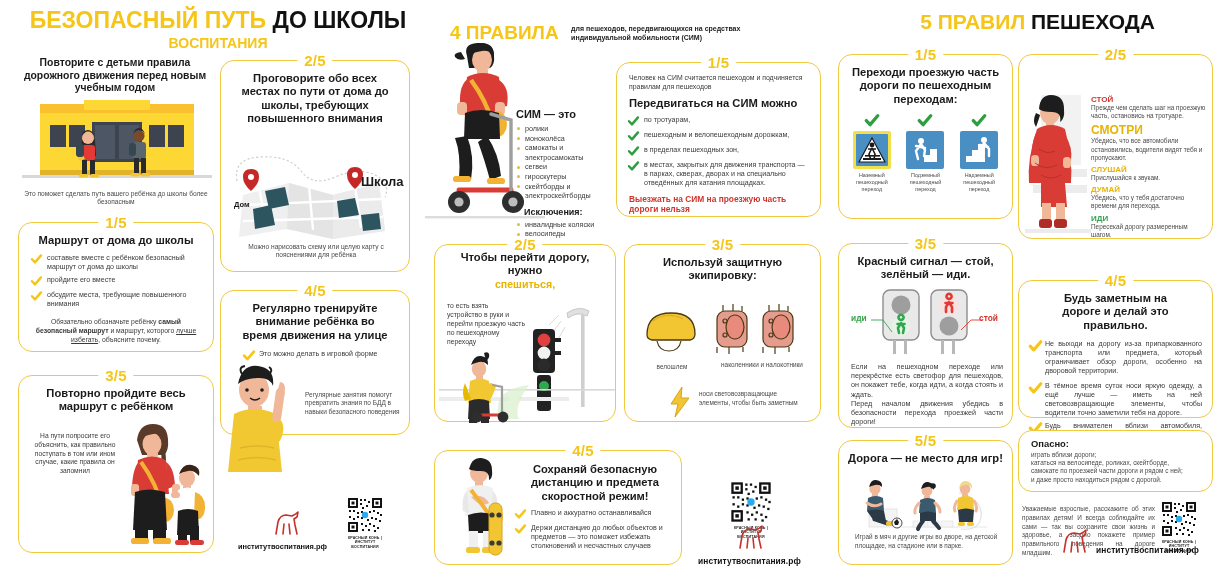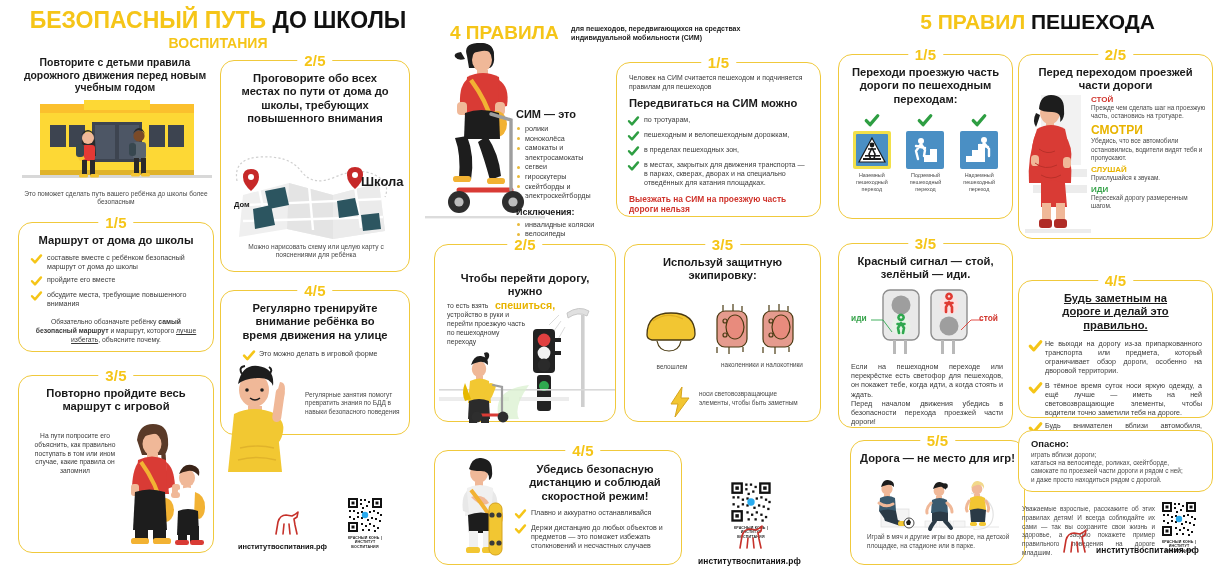--- a/index.html
+++ b/index.html
@@ -163,21 +163,21 @@
         <span class="tx">обсудите места, требующие повышенного внимания</span>
       </div>
     </div>
     <div style="padding:4px 12px 0; text-align:center; font-size:6.8px; line-height:9px; color:#3a3a3a;">
       <span>Обязательно обозначьте ребёнку </span><b>самый безопасный маршрут</b><span> и маршрут, которого </span><u>лучше избегать</u><span>, объясните почему.</span>
     </div>
   </div>
 
   <div class="card" style="left:18px; top:375px; width:196px; height:178px;">
     <div class="badge">3/5</div>
-    <div class="ct" style="margin:11px 14px 6px;">Повторно пройдите весь маршрут с игровой</div>
+    <div class="ct" style="margin:11px 14px 6px;">Повторно пройдите весь маршрут с ребёнком</div>
     <div style="position:absolute; left:12px; top:56px; width:88px; text-align:center;
                 font-size:6.7px; line-height:8.8px; color:#3a3a3a;">На пути попросите его объяснить, как правильно поступать в том или ином случае, какие правила он запомнил</div>
     <div class="ill" style="left:92px; top:42px;">
       <svg width="100" height="132" viewBox="0 0 100 132">
 
         <g>
           <path d="M26 22 q2 -16 16 -16 q14 0 15 15 q1 12 -4 16 l-22 0 z" fill="#5a3a28"></path>
           <ellipse cx="41" cy="26" rx="9.5" ry="11" fill="#f0b898"></ellipse>
           <path d="M31 20 q3 -12 12 -12 q11 0 11 13 q-5 -6 -12 -5 q-7 1 -11 4z" fill="#5a3a28"></path>
           <path d="M50 28 q5 3 5 14 q0 10 -4 14" fill="#5a3a28"></path>
@@ -370,21 +370,21 @@
   <div style="position:absolute; left:516px; top:108px; width:95px;">
     <div style="font-weight:bold; font-size:11px; color:#1a1a1a; margin-bottom:4px;">СИМ — это</div>
     <ul class="dotlist">
       <li>ролики</li>
       <li>моноколёса</li>
       <li>самокаты и электросамокаты</li>
       <li>сегвеи</li>
       <li>гироскутеры</li>
       <li>скейтборды и электроскейтборды</li>
     </ul>
-    <div style="font-weight:bold; font-size:9px; color:#1a1a1a; margin:6px 0 3px;">Исключения:</div>
+    <div style="font-weight:bold; font-size:9px; color:#1a1a1a; margin:6px 8px 3px;">Исключения:</div>
     <ul class="dotlist">
       <li>инвалидные коляски</li>
       <li>велосипеды</li>
     </ul>
   </div>
 
   <div class="card" style="left:616px; top:62px; width:205px; height:155px;">
     <div class="badge">1/5</div>
     <div style="margin:11px 12px 5px; font-size:6.9px; line-height:8.8px; color:#3a3a3a;">Человек на СИМ считается пешеходом и подчиняется правилам для пешеходов</div>
     <div class="ct" style="text-align:left; margin:0 12px 6px;">Передвигаться на СИМ можно</div>
@@ -420,21 +420,21 @@
             </svg>
           </span>
         <span class="tx">в местах, закрытых для движения транспорта — в парках, скверах, дворах и на специально отведённых для катания площадках.</span>
       </div>
     </div>
     <div class="redword" style="padding:2px 12px 0; font-size:8.4px; line-height:10.4px;">Выезжать на СИМ на проезжую часть дороги нельзя</div>
   </div>
 
   <div class="card" style="left:434px; top:244px; width:182px; height:178px;">
     <div class="badge">2/5</div>
-    <div class="ct" style="margin:27px 8px 2px;">
+    <div class="ct" style="margin:6px 8px 2px;">
       <span>Чтобы перейти дорогу, нужно</span>
       <div class="yelword" style="font-size:10.6px;">спешиться,</div>
     </div>
     <div style="position:absolute; left:12px; top:56px; width:78px; font-size:6.8px; line-height:9px; color:#3a3a3a;">то есть взять устройство в руки и перейти проезжую часть по пешеходному переходу</div>
 
     <div class="ill" style="left:4px; top:46px;">
       <svg width="176" height="128" viewBox="0 0 176 128">
 
         <path d="M128 22 q12 -8 22 -2 l-2 5 q-9 -5 -19 2z" fill="#e0e0e0" stroke="#bdbdbd" stroke-width=".8"></path>
         <rect x="142" y="24" width="3.6" height="92" fill="#cfcfcf"></rect>
@@ -512,21 +512,21 @@
     <div class="ill" style="left:44px; top:142px;">
       <svg width="22" height="30" viewBox="0 0 22 30">
         <path d="M13 0 L2 17 L9 17 L6 30 L20 11 L12 11 z" fill="#f2c632" stroke="#d6a41e" stroke-width="1"></path>
       </svg>
     </div>
     <div class="tiny" style="position:absolute; left:74px; top:144px; width:110px; line-height:9px;">носи световозвращающие элементы, чтобы быть заметным</div>
   </div>
 
   <div class="card" style="left:434px; top:450px; width:248px; height:115px;">
     <div class="badge" style="left:148px;">4/5</div>
-    <div class="ct" style="position:absolute; left:80px; top:12px; width:160px;">Убедись безопасную дистанцию и соблюдай скоростной режим!</div>
+    <div class="ct" style="position:absolute; left:80px; top:12px; width:160px;">Сохраняй безопасную дистанцию и предмета скоростной режим!</div>
     <div style="position:absolute; left:80px; top:58px; width:160px;">
       <div class="chk">
         <span class="mk">
             <svg width="11" height="11" viewBox="0 0 11 11">
               <path d="M1 5.2 L4 8.4 L10 1.4" stroke="#f5c518" stroke-width="2.4" fill="none" stroke-linecap="round" stroke-linejoin="round"></path>
             </svg>
           </span>
         <span class="tx">Плавно и аккуратно останавливайся</span>
       </div>
       <div class="chk">
@@ -673,21 +673,20 @@
             <path d="M24 12 l-4 7 l1 7 M24 12 l5 6 l0 7 M20 14 l8 2" stroke="#fff" stroke-width="2.4" fill="none" stroke-linecap="round"></path>
           </svg>
         </div>
         <div class="tiny" style="margin-top:3px; font-size:5.4px; line-height:6.8px;">Надземный пешеходный переход</div>
       </div>
     </div>
   </div>
 
   <div class="card" style="left:1018px; top:54px; width:195px; height:185px;">
     <div class="badge">2/5</div>
-    <div class="ct" style="margin:11px 16px 5px;">Перед переходом проезжей части дороги</div>
 
     <div class="ill" style="left:6px; top:36px;">
       <svg width="66" height="148" viewBox="0 0 66 148">
         <rect x="16" y="4" width="40" height="70" fill="#f2f2f2"></rect>
         <rect x="12" y="78" width="50" height="8" fill="#ececec"></rect>
         <rect x="8" y="94" width="54" height="8" fill="#ececec"></rect>
         <ellipse cx="25" cy="22" rx="10" ry="11" fill="#f0b898"></ellipse>
         <path d="M14 18 q1 -14 12 -14 q13 0 13 14 q1 10 -4 13 q2 -10 -8 -10 q-10 0 -13 -3z" fill="#1d1d1d"></path>
         <path d="M11 22 q-4 8 0 14 q3 -8 4 -12z" fill="#1d1d1d"></path>
         <rect x="21" y="31" width="8" height="6" fill="#f0b898"></rect>
@@ -712,20 +711,24 @@
         <div class="tiny">Прежде чем сделать шаг на проезжую часть, остановись на тротуаре.</div>
       </div>
       <div style="margin-bottom:3px;">
         <div class="yelword" style="font-size:12px;">СМОТРИ</div>
         <div class="tiny">Убедись, что все автомобили остановились, водители видят тебя и пропускают.</div>
       </div>
       <div style="margin-bottom:3px;">
         <div class="yelword" style="font-size:8px;">СЛУШАЙ</div>
         <div class="tiny">Прислушайся к звукам.</div>
       </div>
+      <div style="margin-bottom:3px;">
+        <div class="yelword" style="font-size:8px;">ДУМАЙ</div>
+        <div class="tiny">Убедись, что у тебя достаточно времени для перехода.</div>
+      </div>
       <div>
         <div class="grnword" style="font-size:8px;">ИДИ</div>
         <div class="tiny">Пересекай дорогу размеренным шагом.</div>
       </div>
     </div>
   </div>
 
   <div class="card" style="left:838px; top:243px; width:175px; height:185px;">
     <div class="badge">3/5</div>
     <div class="ct" style="margin:11px 12px 6px;">Красный сигнал — стой, зелёный — иди.</div>
@@ -752,21 +755,21 @@
     </svg>
     <svg style="position:absolute; left:122px; top:72px;" width="22" height="20">
       <path d="M22 4 L10 4 L0 14" stroke="#e03b33" stroke-width=".9" fill="none"></path>
     </svg>
     <div class="small" style="position:absolute; left:12px; top:118px; width:152px; text-align:justify;">Если на пешеходном переходе или перекрёстке есть светофор для пешеходов, он покажет тебе, когда идти, а когда стоять и ждать.</div>
     <div class="small" style="position:absolute; left:12px; top:155px; width:152px; text-align:justify;">Перед началом движения убедись в безопасности перехода проезжей части дороги!</div>
   </div>
 
   <div class="card" style="left:1018px; top:280px; width:195px; height:138px;">
     <div class="badge">4/5</div>
-    <div class="ct" style="margin:11px 27px 8px;text-decoration:underline;">Будь заметным на дороге и делай это правильно.</div>
+    <div class="ct" style="margin:11px 27px 8px;">Будь заметным на дороге и делай это правильно.</div>
     <div style="padding:0 10px;">
       <div class="chk" style="margin-bottom:6px;">
         <span class="mk">
             <svg width="13" height="13" viewBox="0 0 11 11">
               <path d="M1 5.2 L4 8.4 L10 1.4" stroke="#f5c518" stroke-width="2.6" fill="none" stroke-linecap="round" stroke-linejoin="round"></path>
             </svg>
           </span>
         <span class="tx" style="text-align:justify;">Не выходи на дорогу из-за припаркованного транспорта или предмета, который ограничивает обзор дороги, особенно на дворовой территории.</span>
       </div>
       <div class="chk">
@@ -781,21 +784,21 @@
         <span class="mk">
             <svg width="13" height="13" viewBox="0 0 11 11">
               <path d="M1 5.2 L4 8.4 L10 1.4" stroke="#f5c518" stroke-width="2.6" fill="none" stroke-linecap="round" stroke-linejoin="round"></path>
             </svg>
           </span>
         <span class="tx" style="text-align:justify;">Будь внимателен вблизи автомобиля, движущегося задним ходом.</span>
       </div>
     </div>
   </div>
 
-  <div class="card" style="left:838px; top:440px; width:175px; height:125px;margin-left:12px;">
+  <div class="card" style="left:838px; top:440px; width:175px; height:125px;">
     <div class="badge">5/5</div>
     <div class="ct" style="margin:11px 8px 5px;">Дорога — не место для игр!</div>
     <div class="ill" style="left:16px; top:38px;">
       <svg width="146" height="52" viewBox="0 0 146 52">
         <rect x="14" y="30" width="28" height="18" fill="#f4f4f4" stroke="#e0e0e0" stroke-width=".8"></rect>
         <path d="M44 48 L132 48" stroke="#e6e6e6" stroke-width="1"></path>
         <rect x="58" y="42" width="12" height="6" fill="#f6f6f6" stroke="#e2e2e2" stroke-width=".7"></rect>
         <rect x="72" y="42" width="12" height="6" fill="#f6f6f6" stroke="#e2e2e2" stroke-width=".7"></rect>
         <rect x="86" y="42" width="12" height="6" fill="#f6f6f6" stroke="#e2e2e2" stroke-width=".7"></rect>
 

